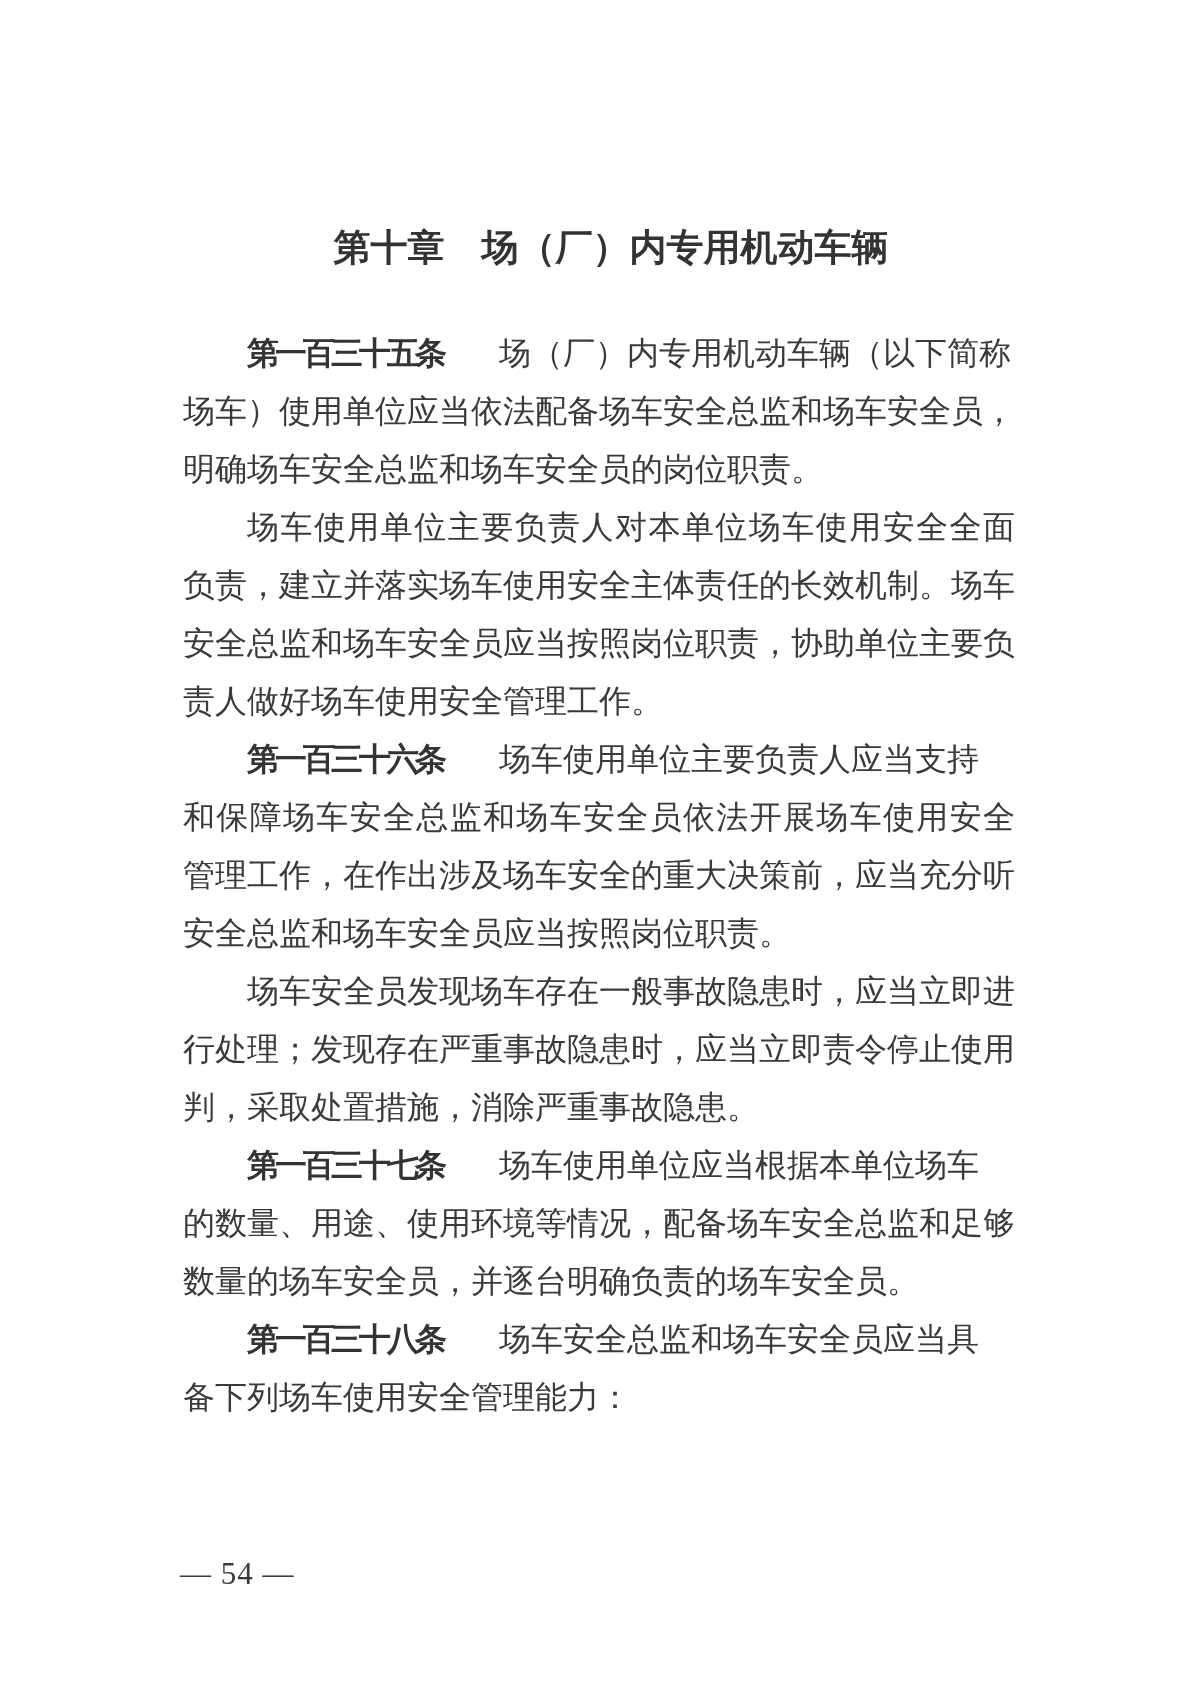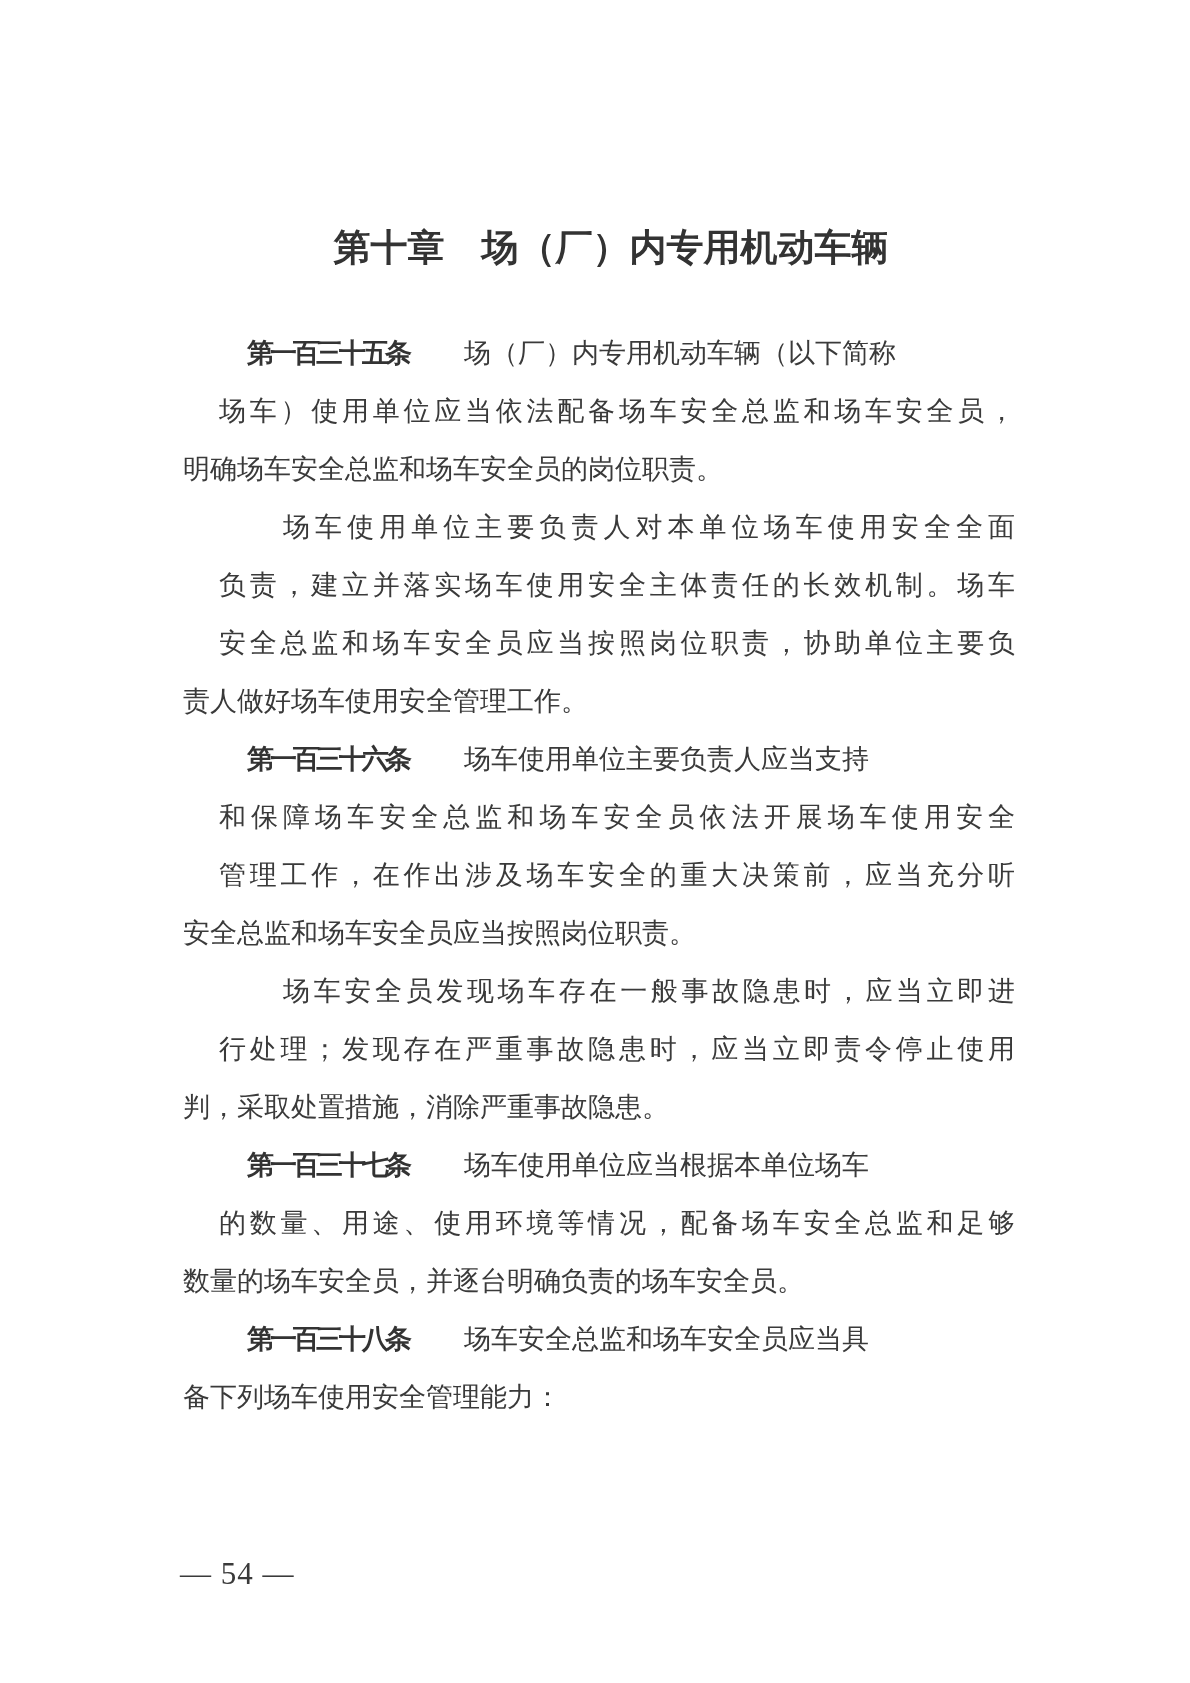--- a/index.html
+++ b/index.html
@@ -32,27 +32,26 @@
   .doc-body {
     position: absolute;
     left: 183px;
     top: 324px;
     width: 832px;
     color: #3a3a3a;
   }
   .line {
     height: 58px;
     line-height: 58px;
-    font-size: 27px;
+    font-size: 32px;
     white-space: nowrap;
   }
   .line.fill {
     text-align: justify;
     text-align-last: justify;
-    margin-left: 36px;
   }
   .line.indent {
     padding-left: 64px;
   }
   .art-num {
     font-weight: 700;
     letter-spacing: -4px;
     margin-right: 56px;
     color: #333333;
   }

